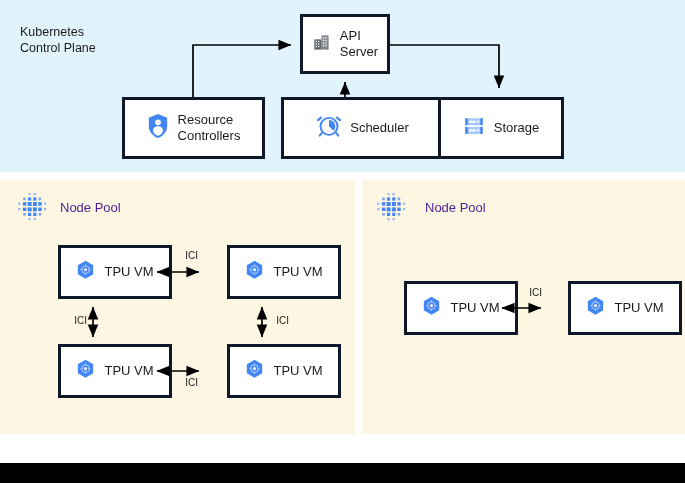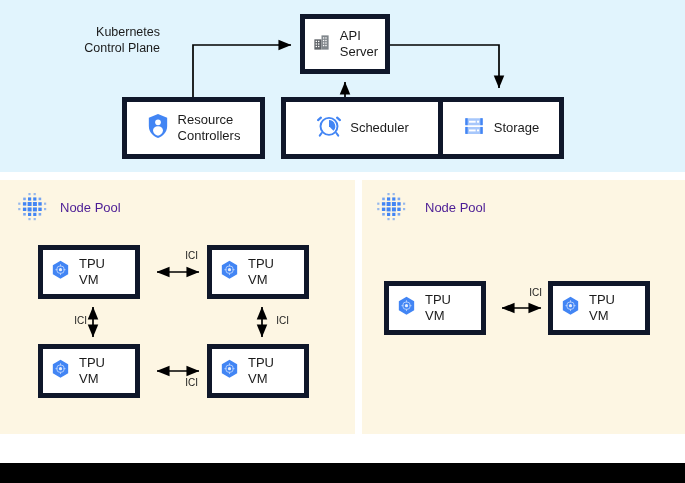--- a/index.html
+++ b/index.html
@@ -29,28 +29,27 @@
   }
   .cp-title {
     position: absolute;
     left: 20px;
     top: 24px;
     width: 140px;
     font-size: 12.5px;
     line-height: 16px;
     color: #1b1b1b;
     white-space: pre-line;
-    text-align: right;
   }
 
   
   .nodebox {
     position: absolute;
     background: #ffffff;
-    border: 5px solid #0f172a;
+    border: 3px solid #0f172a;
     box-sizing: border-box;
     display: flex;
     align-items: center;
     justify-content: center;
     gap: 9px;
     padding: 0 8px;
   }
   .nodebox .label {
     font-size: 13px;
     line-height: 16px;
@@ -76,21 +75,21 @@
   .pool-right { left: 362px; width: 323px; }
 
   .pool-title {
     position: absolute;
     font-size: 13px;
     line-height: 16px;
     color: #4c1d95;
   }
 
   
-  .box-tpu { width: 102px; height: 54px; }
+  .box-tpu { width: 114px; height: 54px; margin-left: 20px; }
   .tpu-l-tl { left: 38px;  top: 245px; }
   .tpu-l-tr { left: 207px; top: 245px; }
   .tpu-l-bl { left: 38px;  top: 344px; }
   .tpu-l-br { left: 207px; top: 344px; }
   .tpu-r-l  { left: 384px; top: 281px; }
   .tpu-r-r  { left: 548px; top: 281px; }
 
   
   .icon {
     flex: 0 0 auto;

